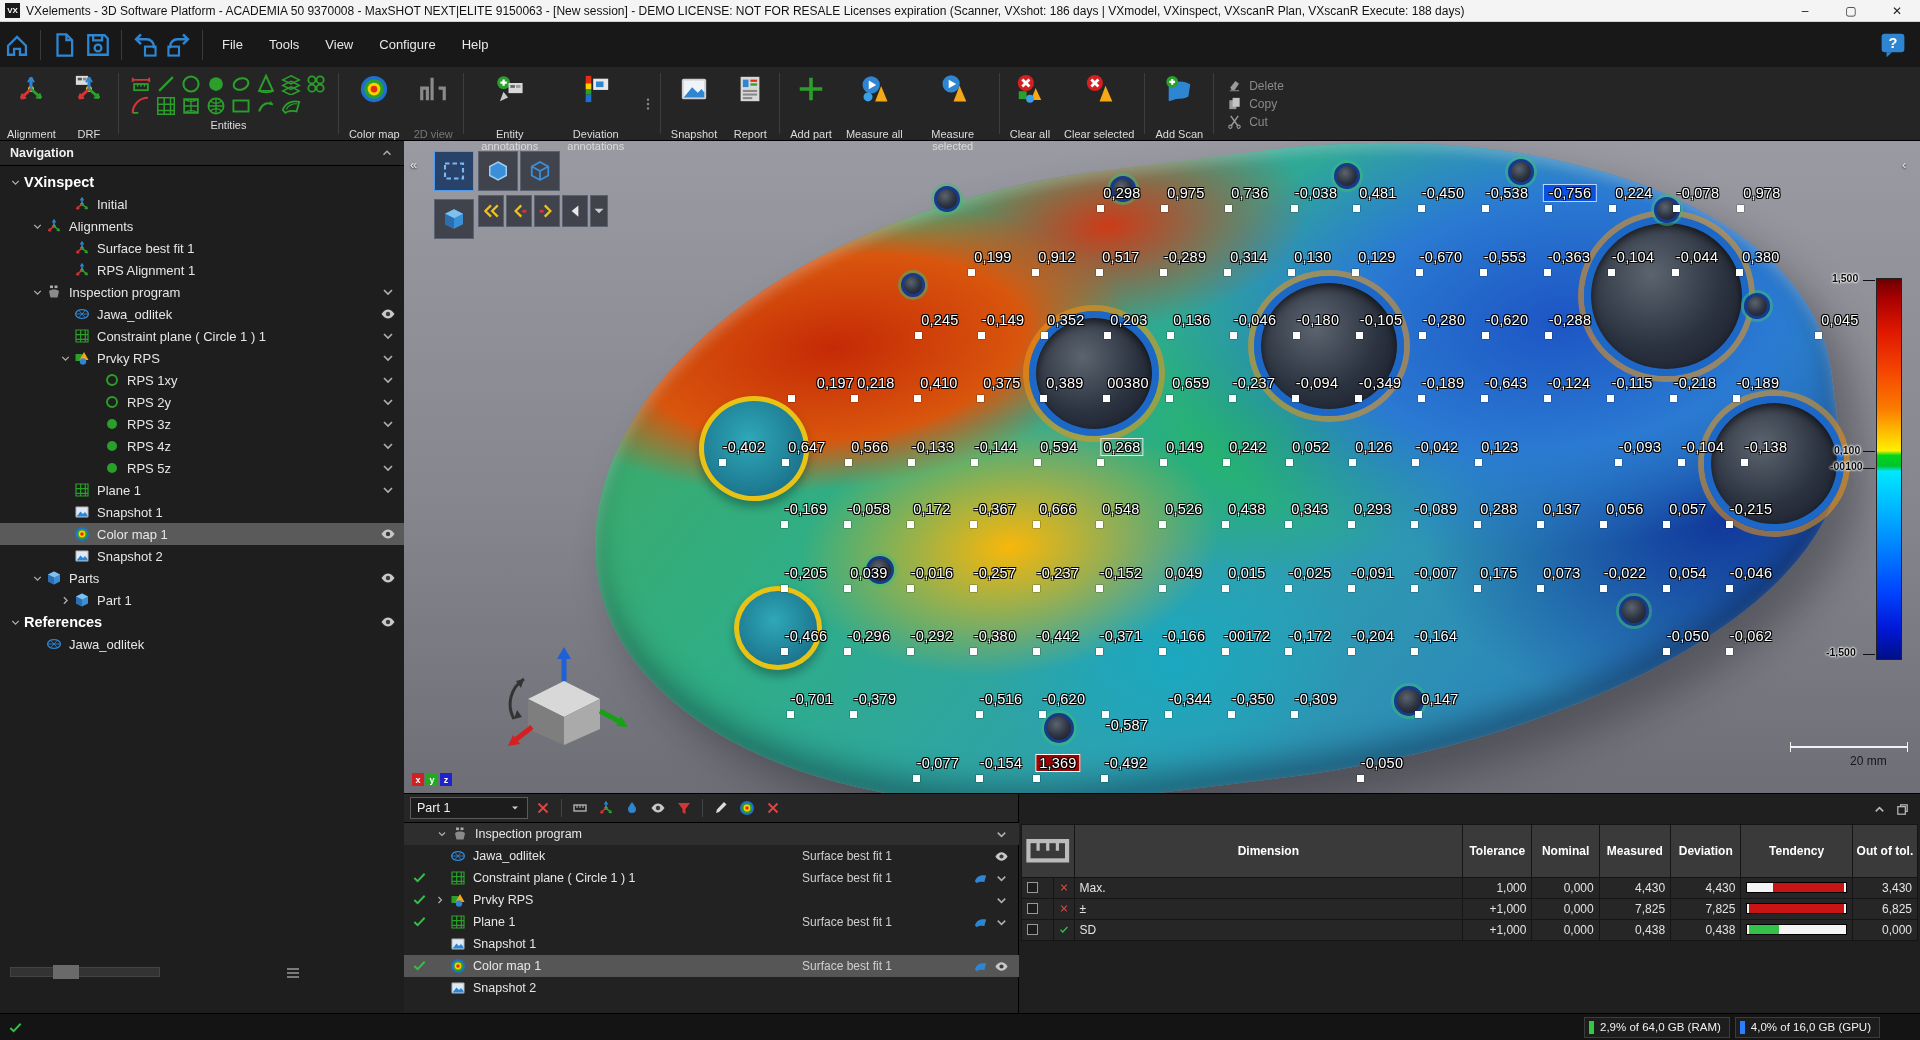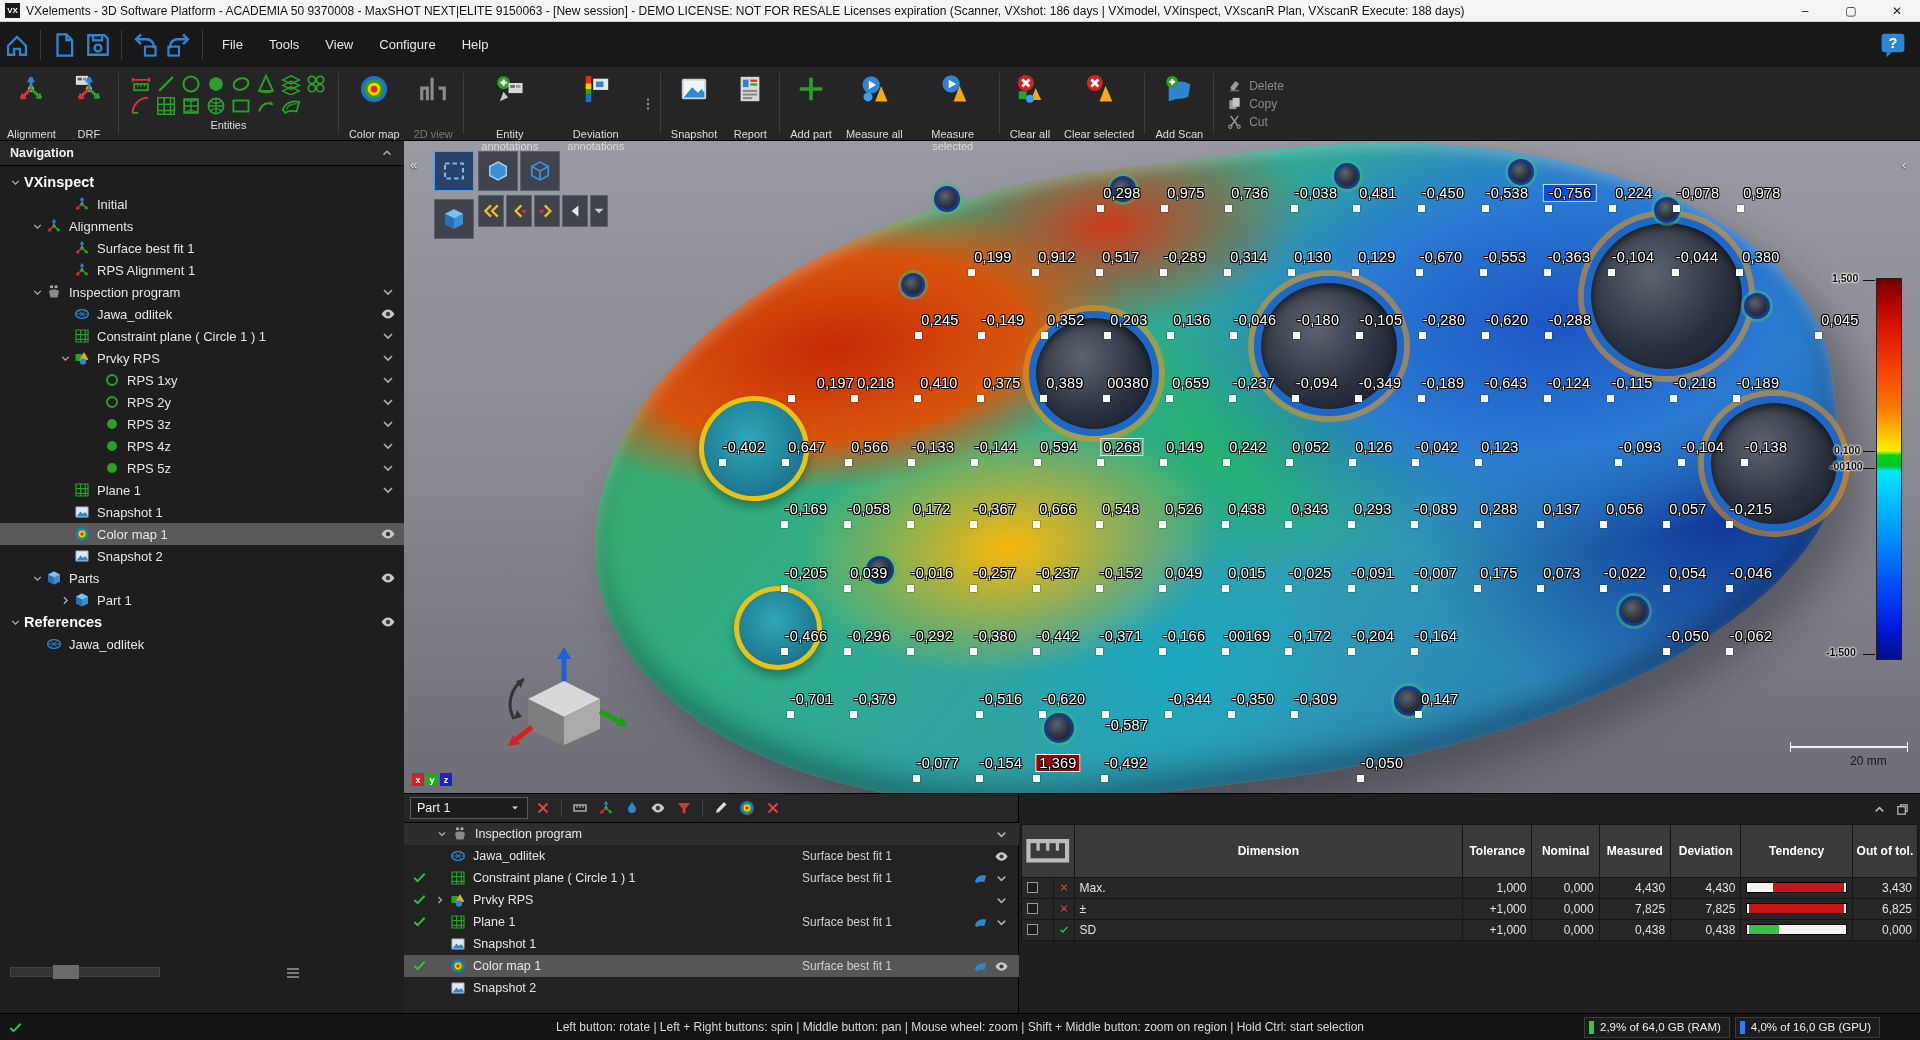--- a/index.html
+++ b/index.html
@@ -1153,21 +1153,21 @@
       <span class="ann" style="left: 528px; top: 495px;">-0,292</span>
       <span class="anndot" style="left: 503px; top: 507px;"></span>
       <span class="ann" style="left: 591px; top: 495px;">-0,380</span>
       <span class="anndot" style="left: 566px; top: 507px;"></span>
       <span class="ann" style="left: 654px; top: 495px;">-0,442</span>
       <span class="anndot" style="left: 629px; top: 507px;"></span>
       <span class="ann" style="left: 717px; top: 495px;">-0,371</span>
       <span class="anndot" style="left: 692px; top: 507px;"></span>
       <span class="ann" style="left: 780px; top: 495px;">-0,166</span>
       <span class="anndot" style="left: 755px; top: 507px;"></span>
-      <span class="ann" style="left: 843px; top: 495px;">-00169</span>
+      <span class="ann" style="left: 843px; top: 495px;">-00172</span>
       <span class="anndot" style="left: 818px; top: 507px;"></span>
       <span class="ann" style="left: 906px; top: 495px;">-0,172</span>
       <span class="anndot" style="left: 881px; top: 507px;"></span>
       <span class="ann" style="left: 969px; top: 495px;">-0,204</span>
       <span class="anndot" style="left: 944px; top: 507px;"></span>
       <span class="ann" style="left: 1032px; top: 495px;">-0,164</span>
       <span class="anndot" style="left: 1007px; top: 507px;"></span>
       <span class="ann" style="left: 1284px; top: 495px;">-0,050</span>
       <span class="anndot" style="left: 1259px; top: 507px;"></span>
       <span class="ann" style="left: 1347px; top: 495px;">-0,062</span>
@@ -1681,21 +1681,20 @@
       </tbody>
   </table>
 </div>
 
 <div id="statusbar">
   <span id="sb-check">
       <svg viewBox="0 0 16 16">
         <path d="M2.5 8.5 6 12 13.5 4" fill="none" stroke="#35c04a" stroke-width="2"></path>
       </svg>
     </span>
-  <div id="sb-hints">Left button: rotate  |  Left + Right buttons: spin  |  Middle button: pan  |  Mouse wheel: zoom  |  Shift + Middle button: zoom on region  |  Hold Ctrl: start selection</div>
   <div id="sb-right">
     <div class="sb-chip">
       <span class="bar" id="ram-bar" style="background: rgb(46, 204, 64);"></span>
         <span>2,9% of 64,0 GB (RAM)</span>
     </div>
     <div class="sb-chip">
       <span class="bar" id="gpu-bar" style="background: rgb(42, 127, 255);"></span>
         <span>4,0% of 16,0 GB (GPU)</span>
     </div>
   </div>

